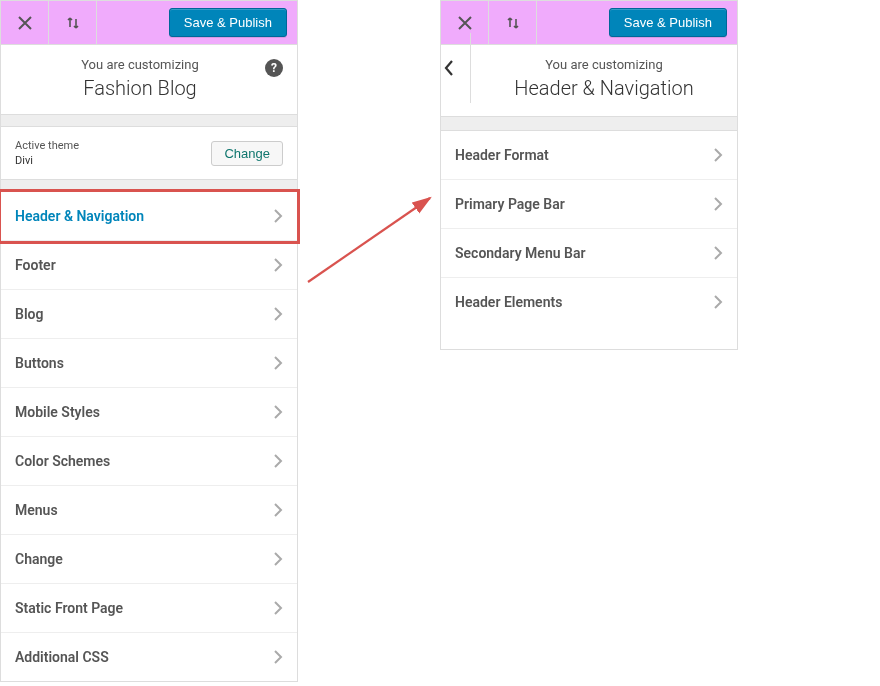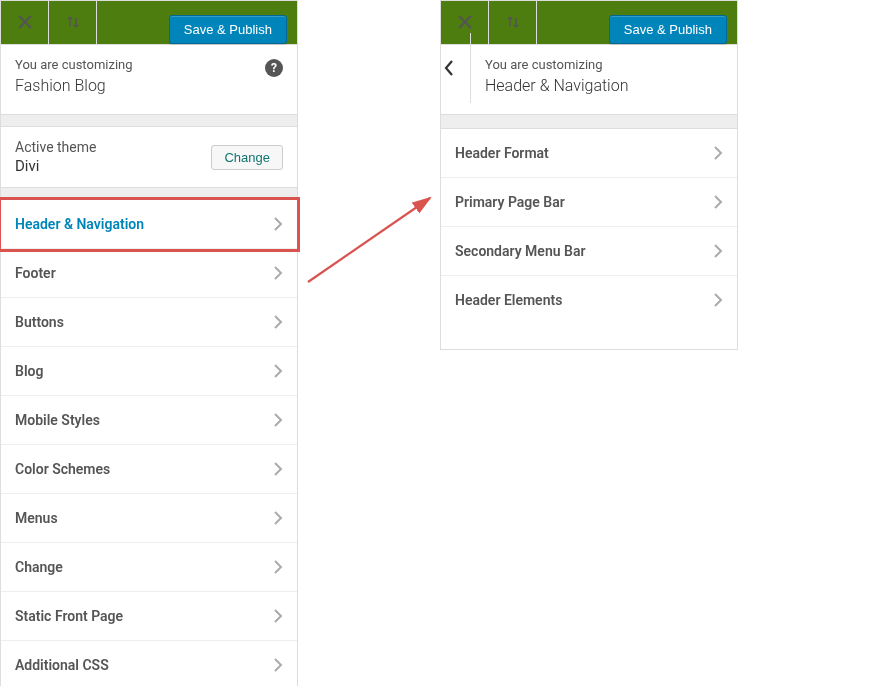--- a/index.html
+++ b/index.html
@@ -16,22 +16,22 @@
     width: 298px;
     border: 1px solid #ddd;
     background: #fff;
     top: 0;
   }
   .panel.left { left: 0; }
   .panel.right { left: 440px; }
 
   .topbar {
     display: flex;
-    align-items: flex-end;
-    background: #4d7c0f;
+    align-items: center;
+    background: #f0abfc;
     border-bottom: 1px solid #ddd;
     height: 44px;
   }
   .topbar .iconbtn {
     width: 48px;
     height: 44px;
     display: flex;
     align-items: center;
     justify-content: center;
     border-right: 1px solid #ddd;
@@ -63,28 +63,28 @@
     height: 70px;
     display: flex;
     align-items: center;
     justify-content: center;
     border-right: 1px solid #ddd;
     cursor: pointer;
     flex-shrink: 0;
     margin: -12px 0 -14px -14px;
   }
   .back-col + .info-text { padding-left: 14px; }
-  .info-text { flex: 1; }
+  .info-text { flex: 1; text-align: center; }
   .info-kicker {
     font-size: 13px;
     color: #555;
     margin-bottom: 4px;
   }
   .info-title {
-    font-size: 16px;
+    font-size: 20px;
     font-weight: 300;
     color: #333;
   }
   .help-icon {
     width: 18px; height: 18px;
     border-radius: 50%;
     background: #555;
     color: #fff;
     font-size: 12px;
     font-weight: bold;
@@ -99,22 +99,22 @@
     border-bottom: 1px solid #ddd;
   }
 
   .theme-row {
     display: flex;
     align-items: center;
     padding: 12px 14px;
     border-bottom: 1px solid #ddd;
   }
   .theme-row .txt { flex: 1; }
-  .theme-label { font-size: 14px; color: #555; }
-  .theme-name { font-size: 15px; color: #333; margin-top: 2px; }
+  .theme-label { font-size: 11px; color: #555; }
+  .theme-name { font-size: 11px; color: #333; margin-top: 2px; }
   .change-btn {
     background: #f7f7f7;
     border: 1px solid #ccc;
     border-radius: 3px;
     padding: 4px 12px;
     font-size: 13px;
     color: #0f766e;
     cursor: pointer;
   }
 
@@ -215,29 +215,29 @@
       </div>
       <div class="menu-item">
         <span class="label">Footer</span>
         <span class="chev">
           <svg width="10" height="16" viewBox="0 0 10 16">
             <path d="M2 2 L8 8 L2 14" stroke="#aaa" stroke-width="2" fill="none"></path>
           </svg>
         </span>
       </div>
       <div class="menu-item">
+        <span class="label">Blog</span>
+        <span class="chev">
+          <svg width="10" height="16" viewBox="0 0 10 16">
+            <path d="M2 2 L8 8 L2 14" stroke="#aaa" stroke-width="2" fill="none"></path>
+          </svg>
+        </span>
+      </div>
+      <div class="menu-item">
         <span class="label">Buttons</span>
-        <span class="chev">
-          <svg width="10" height="16" viewBox="0 0 10 16">
-            <path d="M2 2 L8 8 L2 14" stroke="#aaa" stroke-width="2" fill="none"></path>
-          </svg>
-        </span>
-      </div>
-      <div class="menu-item">
-        <span class="label">Blog</span>
         <span class="chev">
           <svg width="10" height="16" viewBox="0 0 10 16">
             <path d="M2 2 L8 8 L2 14" stroke="#aaa" stroke-width="2" fill="none"></path>
           </svg>
         </span>
       </div>
       <div class="menu-item">
         <span class="label">Mobile Styles</span>
         <span class="chev">
           <svg width="10" height="16" viewBox="0 0 10 16">

